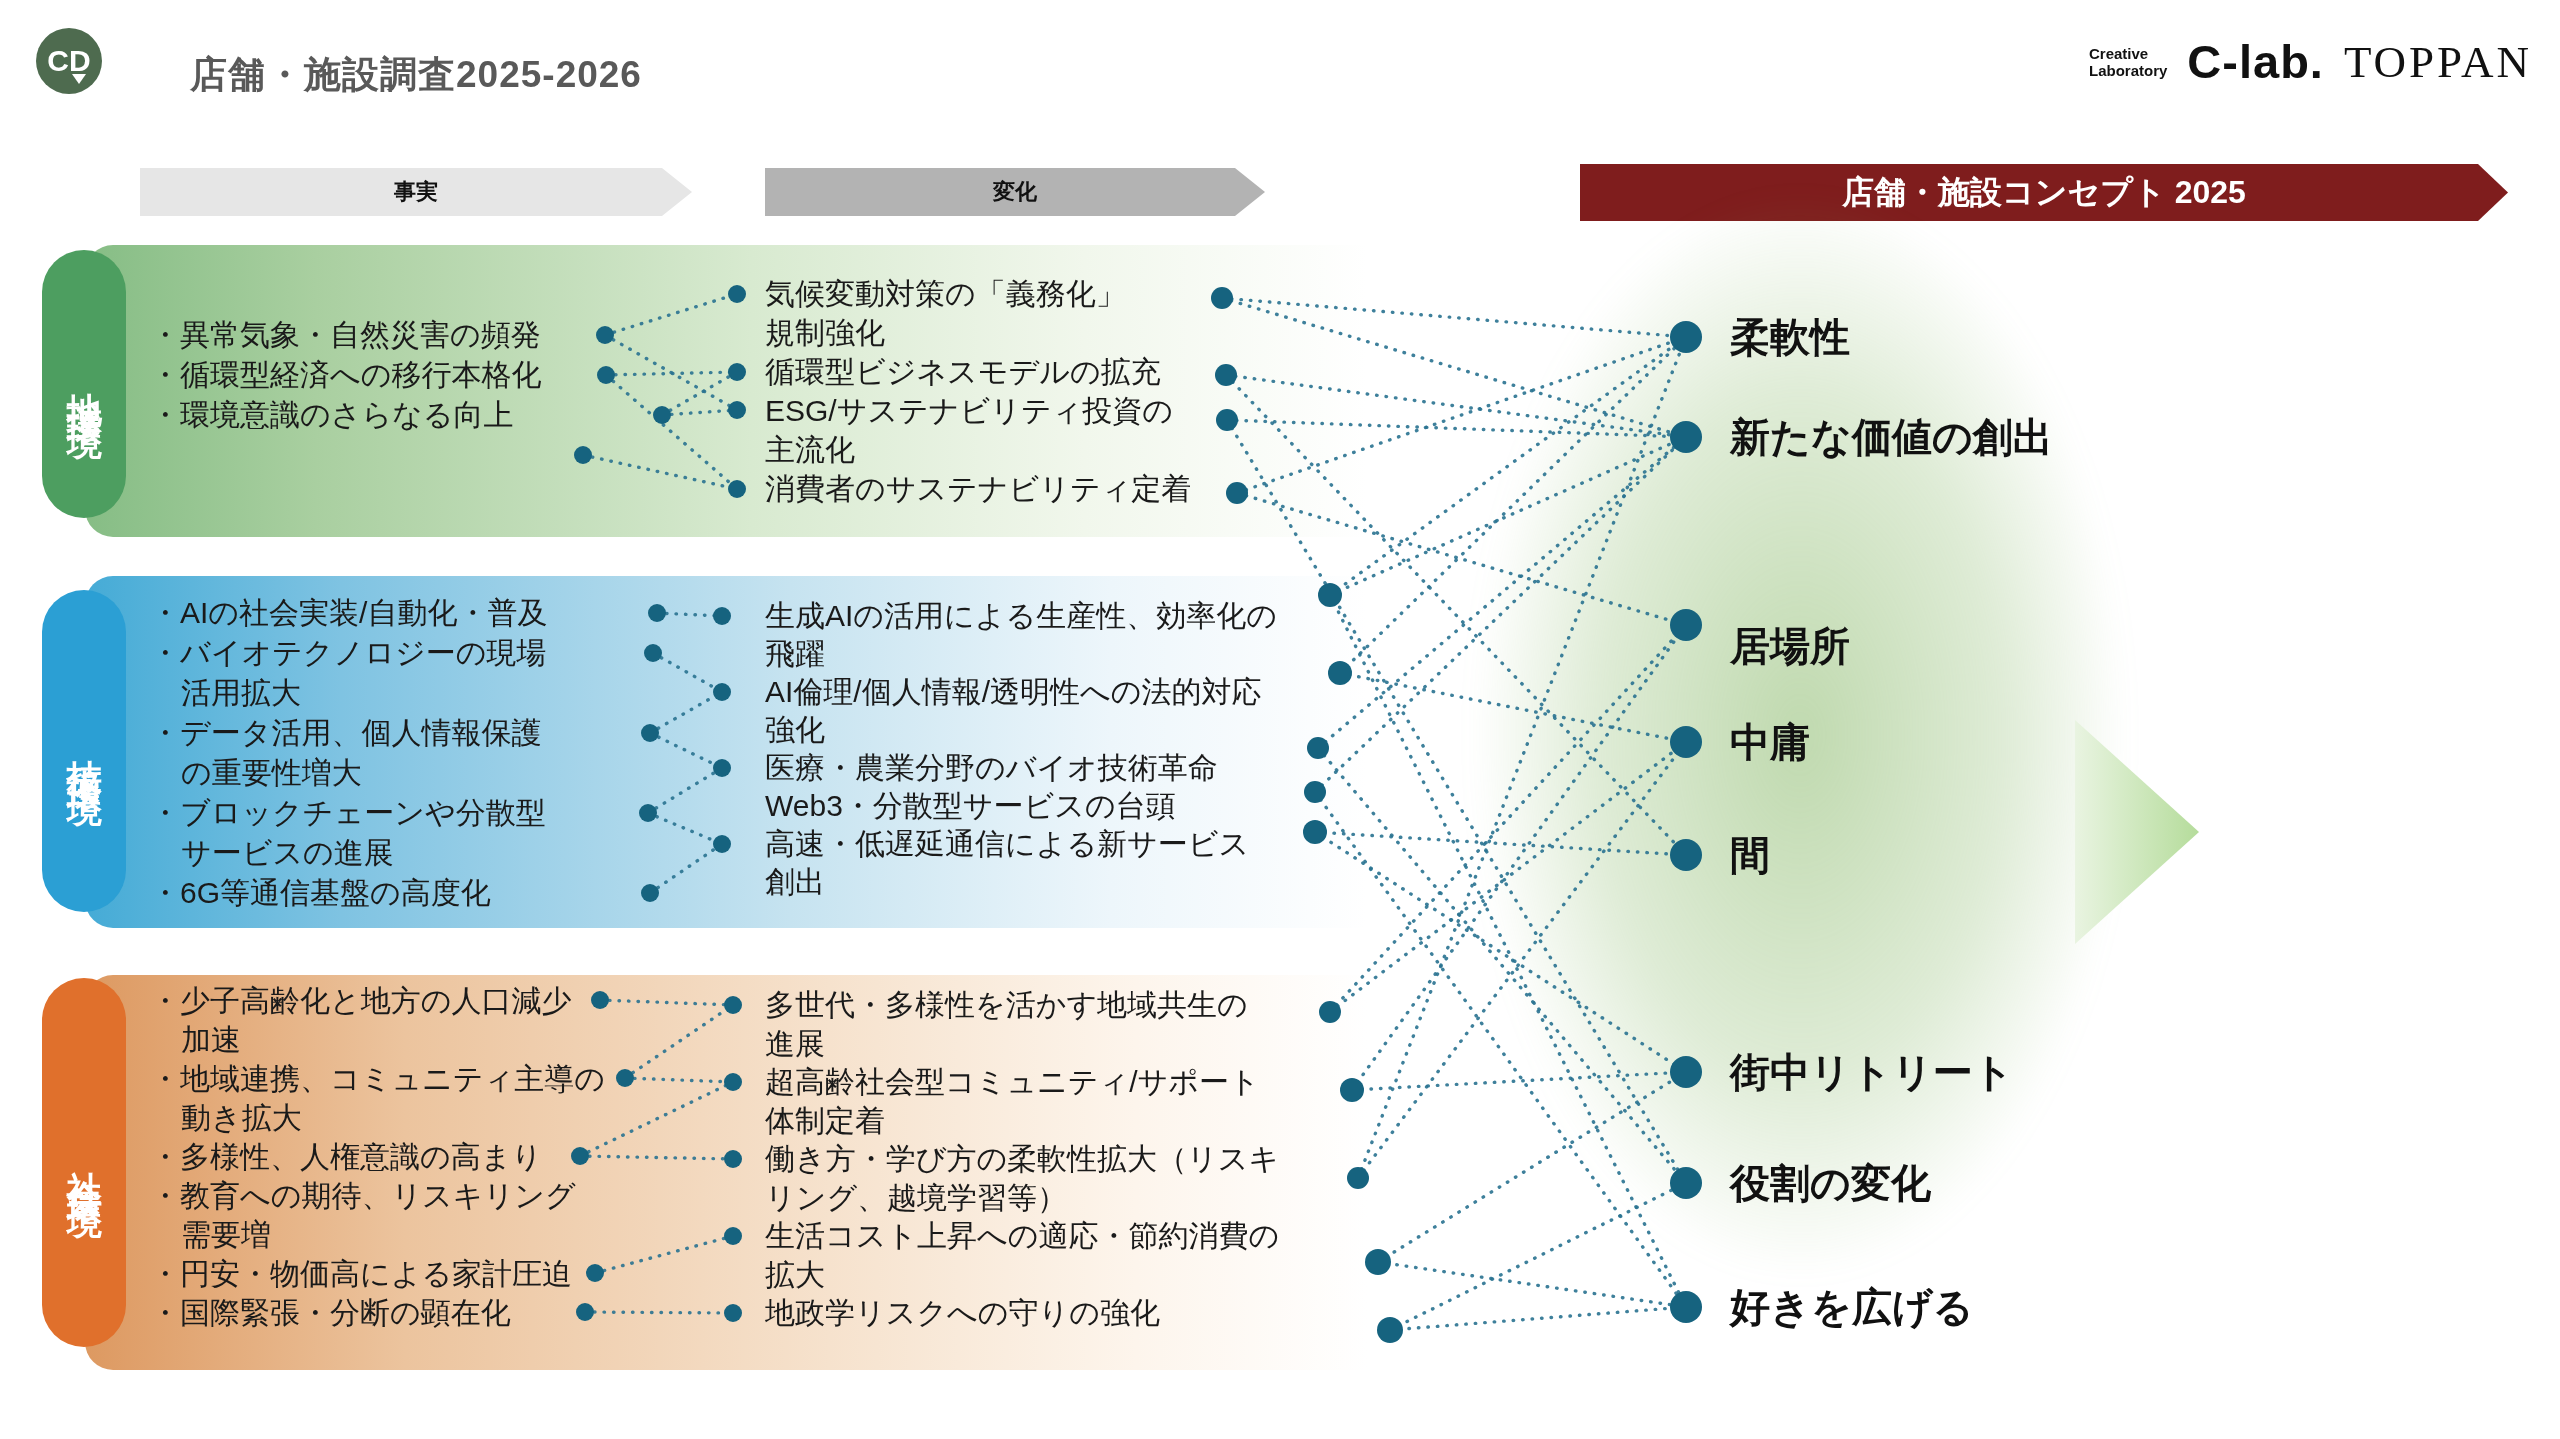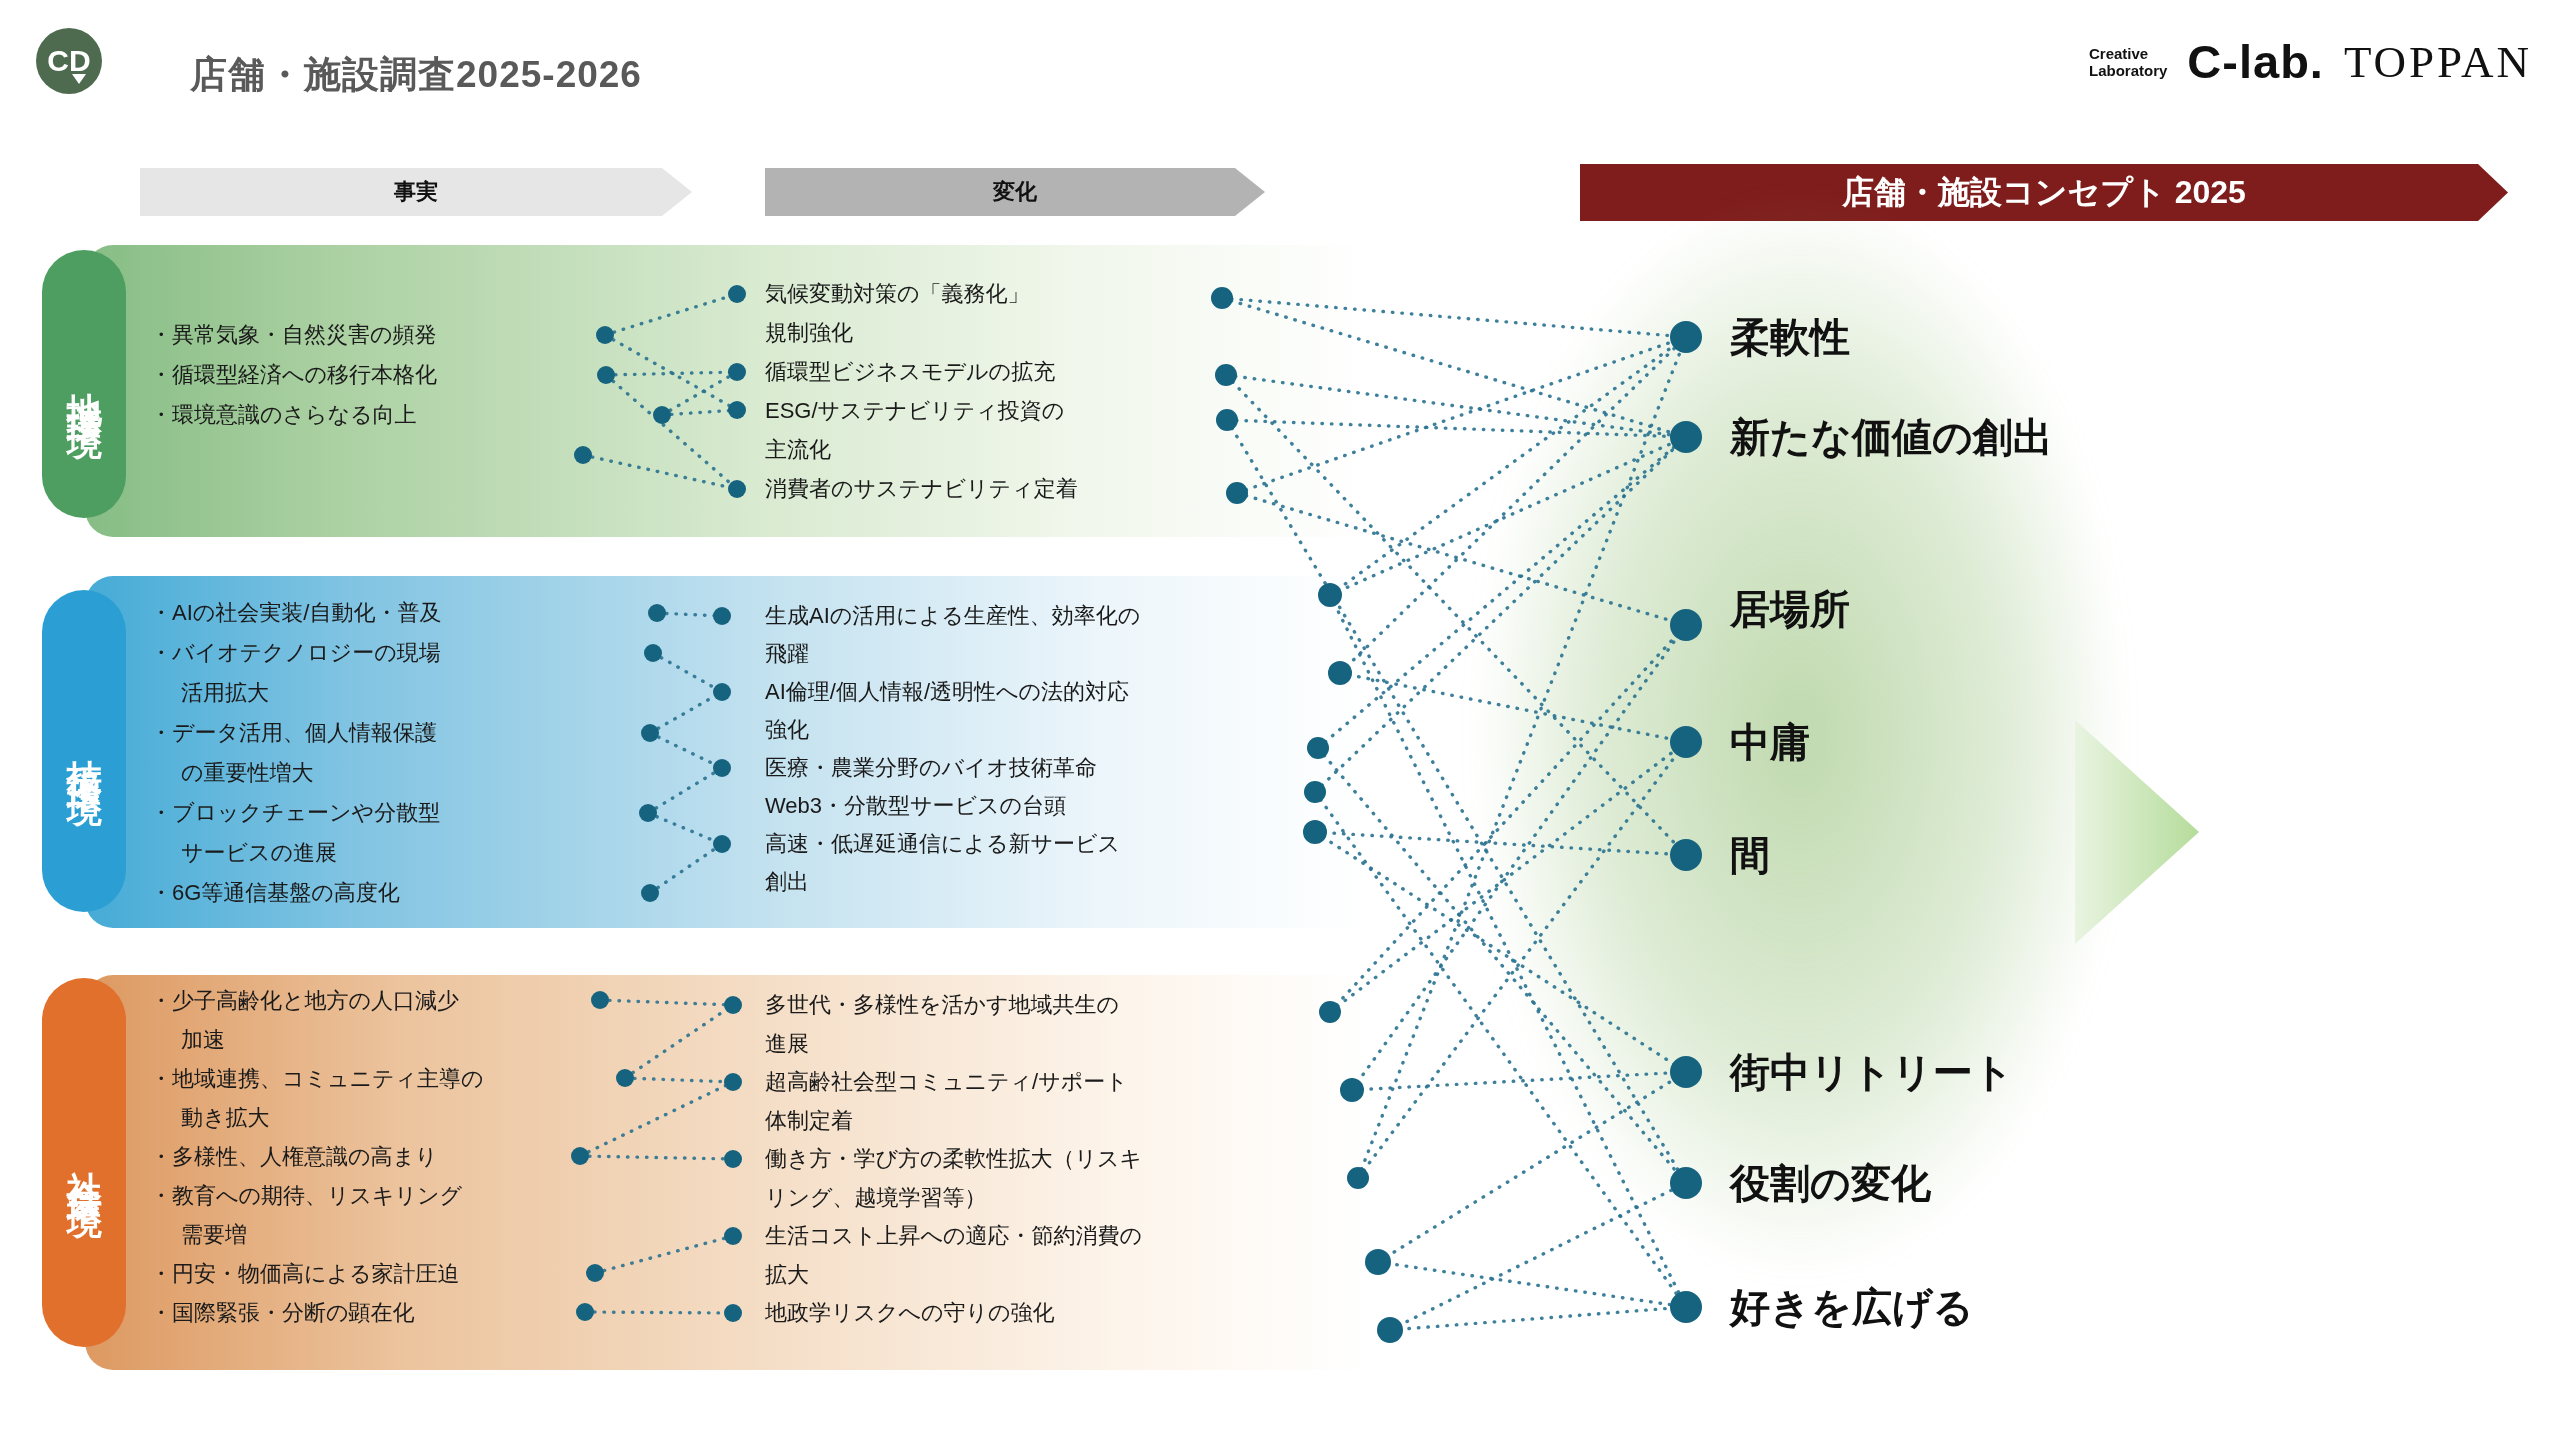--- a/index.html
+++ b/index.html
@@ -52,21 +52,21 @@
   .pill{
     position:absolute;left:42px;width:84px;border-radius:42px;color:#fff;
     display:flex;align-items:center;justify-content:center;
     writing-mode:vertical-rl;text-orientation:upright;
     font-size:35px;font-weight:bold;letter-spacing:10px;z-index:3;
   }
   .pill.earth-p{top:250px;height:268px;background:#4d9e60;}
   .pill.tech-p{top:590px;height:322px;background:#2b9fd4;}
   .pill.social-p{top:978px;height:369px;background:#e0702c;}
 
-  .textcol{position:absolute;z-index:2;color:#1a1a1a;font-size:22px;}
+  .textcol{position:absolute;z-index:2;color:#1a1a1a;font-size:30px;}
   .textcol .line{white-space:nowrap;}
   .facts-col .line.cont{padding-left:31px;}
 
   .facts-col.earth-f{left:150px;top:315px;}  .earth-f .line{height:40px;line-height:40px;}
   .chg-col.earth-c{left:765px;top:274px;}    .earth-c .line{height:39px;line-height:39px;}
   .facts-col.tech-f{left:150px;top:593px;}   .tech-f .line{height:40px;line-height:40px;}
   .chg-col.tech-c{left:765px;top:597px;}     .tech-c .line{height:38px;line-height:38px;}
   .facts-col.social-f{left:150px;top:981px;} .social-f .line{height:39px;line-height:39px;}
   .chg-col.social-c{left:765px;top:986px;}   .social-c .line{height:38.5px;line-height:38.5px;}
 
@@ -175,21 +175,21 @@
       <div class="line">働き方・学び方の柔軟性拡大（リスキ</div>
       <div class="line cont">リング、越境学習等）</div>
       <div class="line">生活コスト上昇への適応・節約消費の</div>
       <div class="line cont">拡大</div>
       <div class="line">地政学リスクへの守りの強化</div>
     </div>
 
   <div id="concepts">
       <div class="concept-label" style="top: 309px; text-align: right;">柔軟性</div>
       <div class="concept-label" style="top: 409px;">新たな価値の創出</div>
-      <div class="concept-label" style="top: 581px;">居場所</div>
+      <div class="concept-label" style="top: 618px;">居場所</div>
       <div class="concept-label" style="top: 714px;">中庸</div>
       <div class="concept-label" style="top: 827px;">間</div>
       <div class="concept-label" style="top: 1044px;">街中リトリート</div>
       <div class="concept-label" style="top: 1155px;">役割の変化</div>
       <div class="concept-label" style="top: 1279px;">好きを広げる</div>
     </div>
 
   <svg id="net" width="2560" height="1439">
       <line x1="605" y1="335" x2="737" y2="294" stroke="#2a7391" stroke-width="3.4" stroke-linecap="round" stroke-dasharray="0.5 9" opacity="0.9"></line>
       <line x1="605" y1="335" x2="737" y2="410" stroke="#2a7391" stroke-width="3.4" stroke-linecap="round" stroke-dasharray="0.5 9" opacity="0.9"></line>

